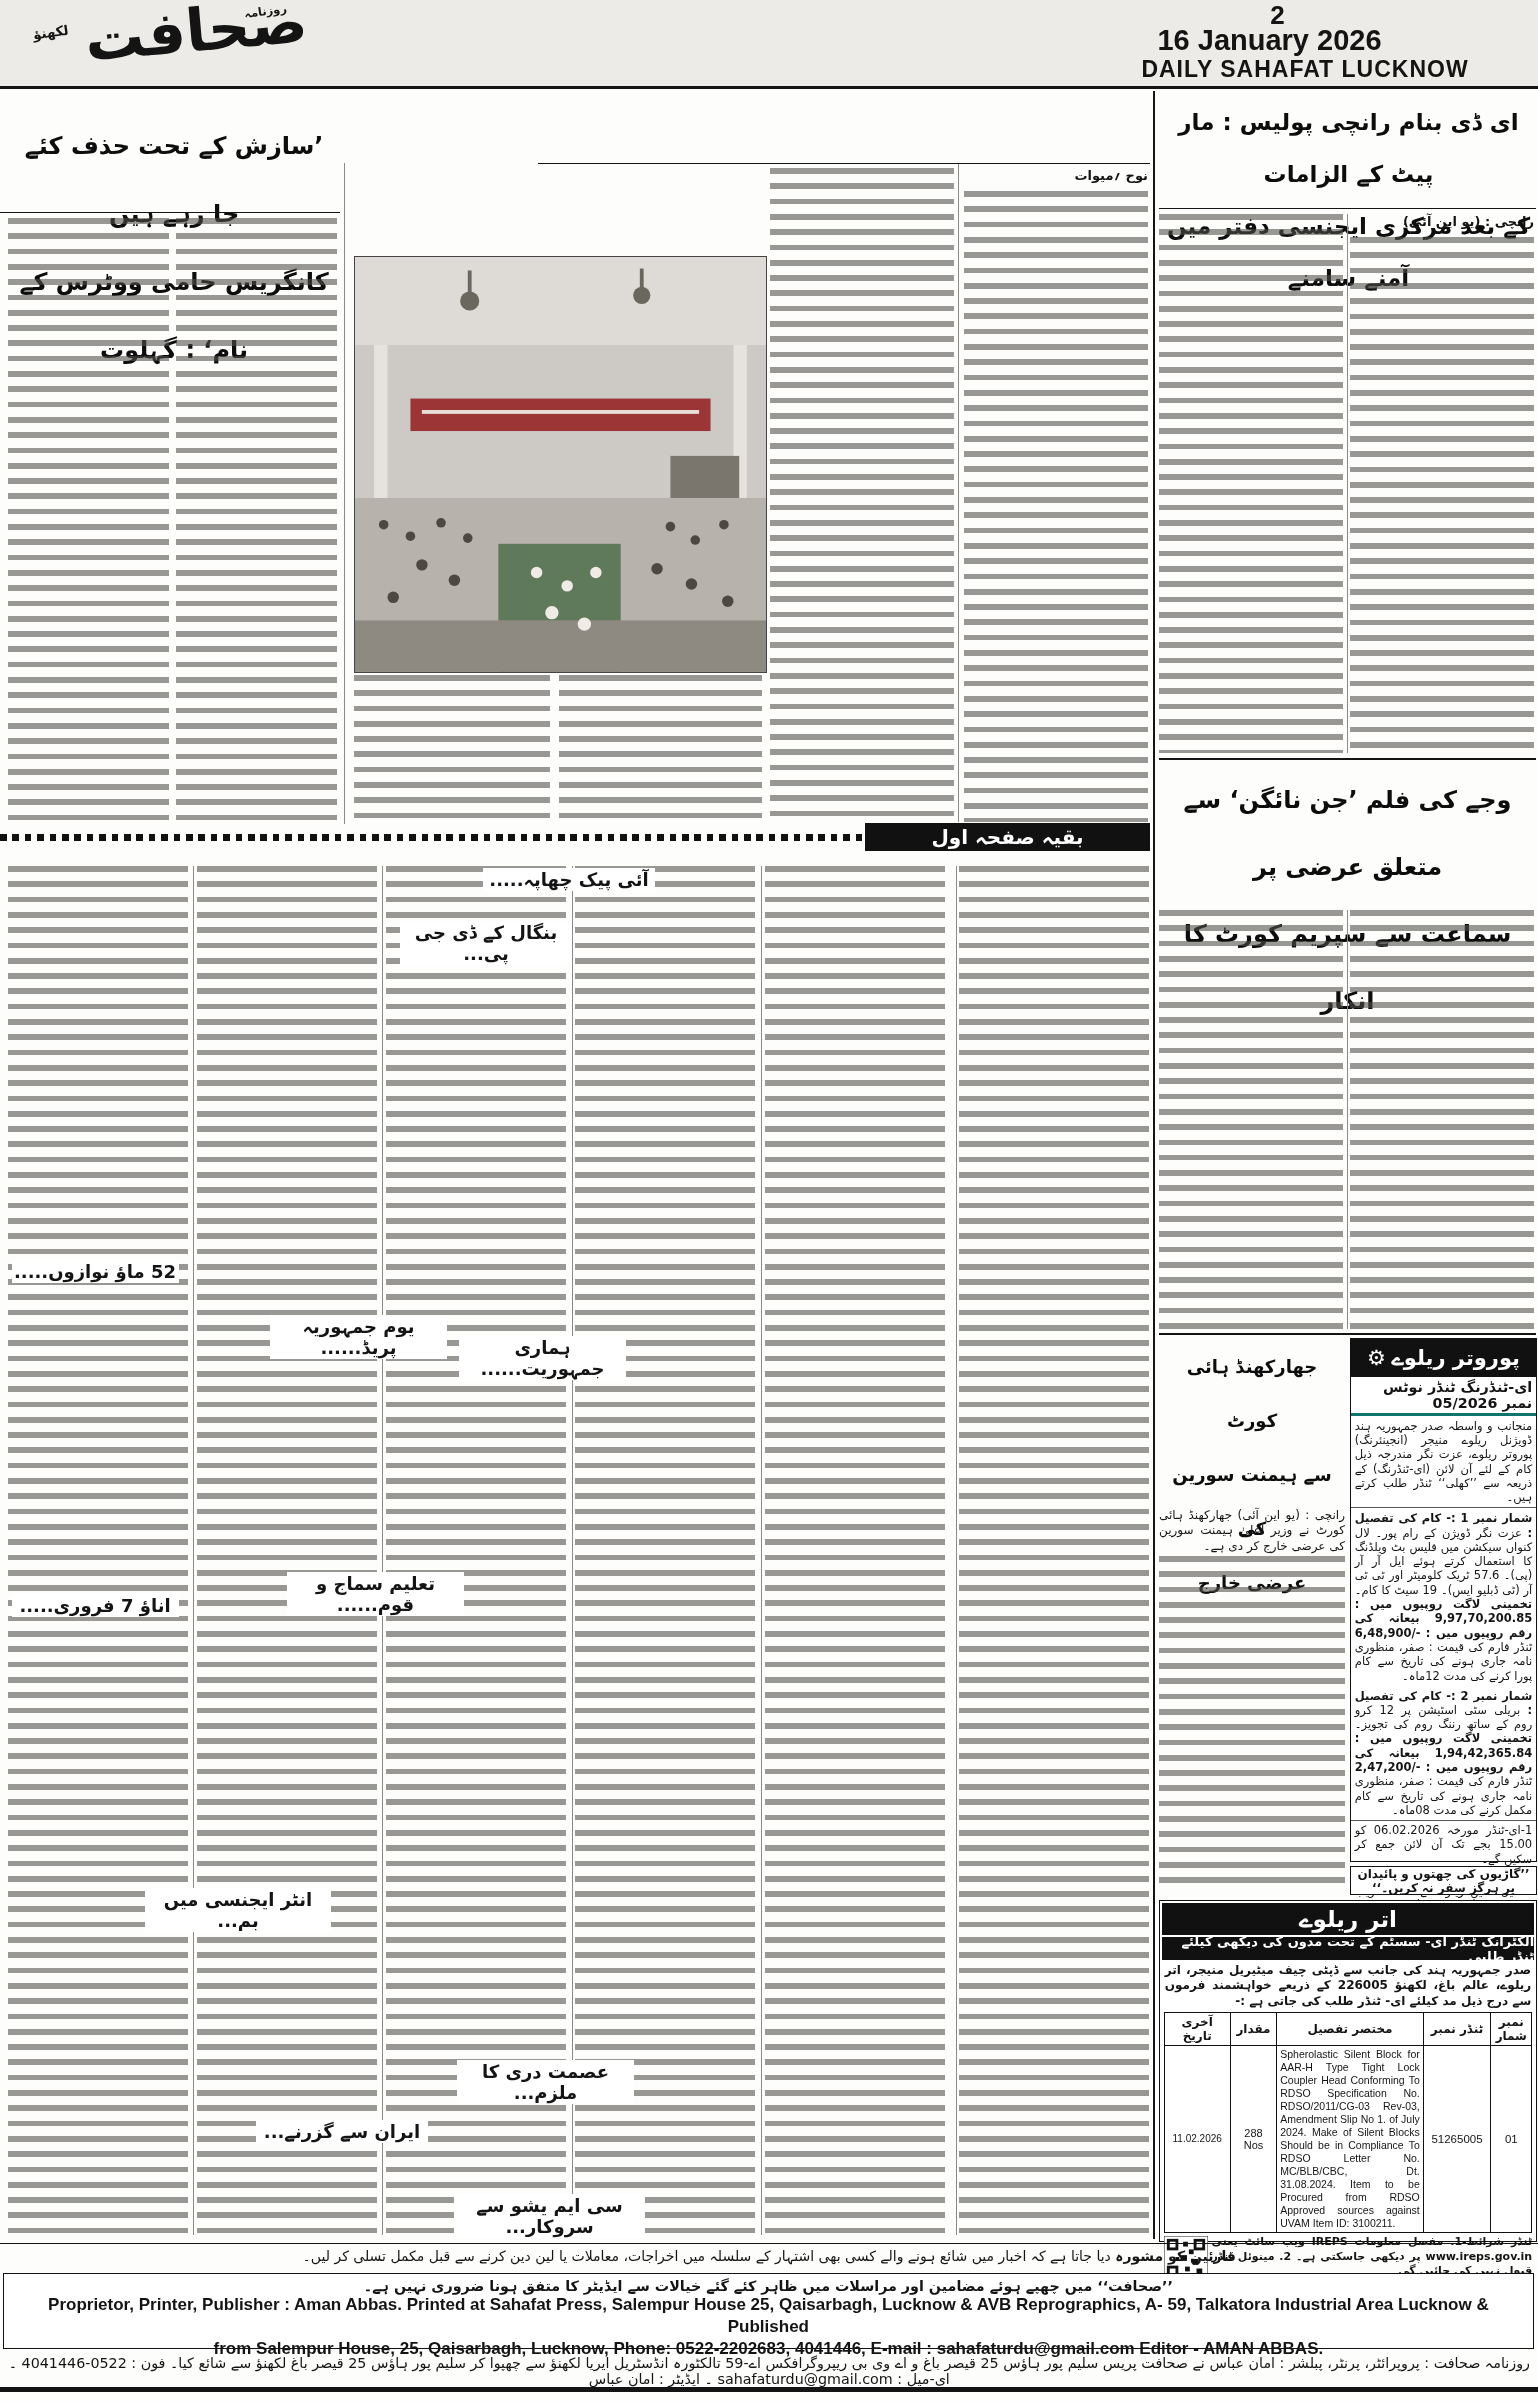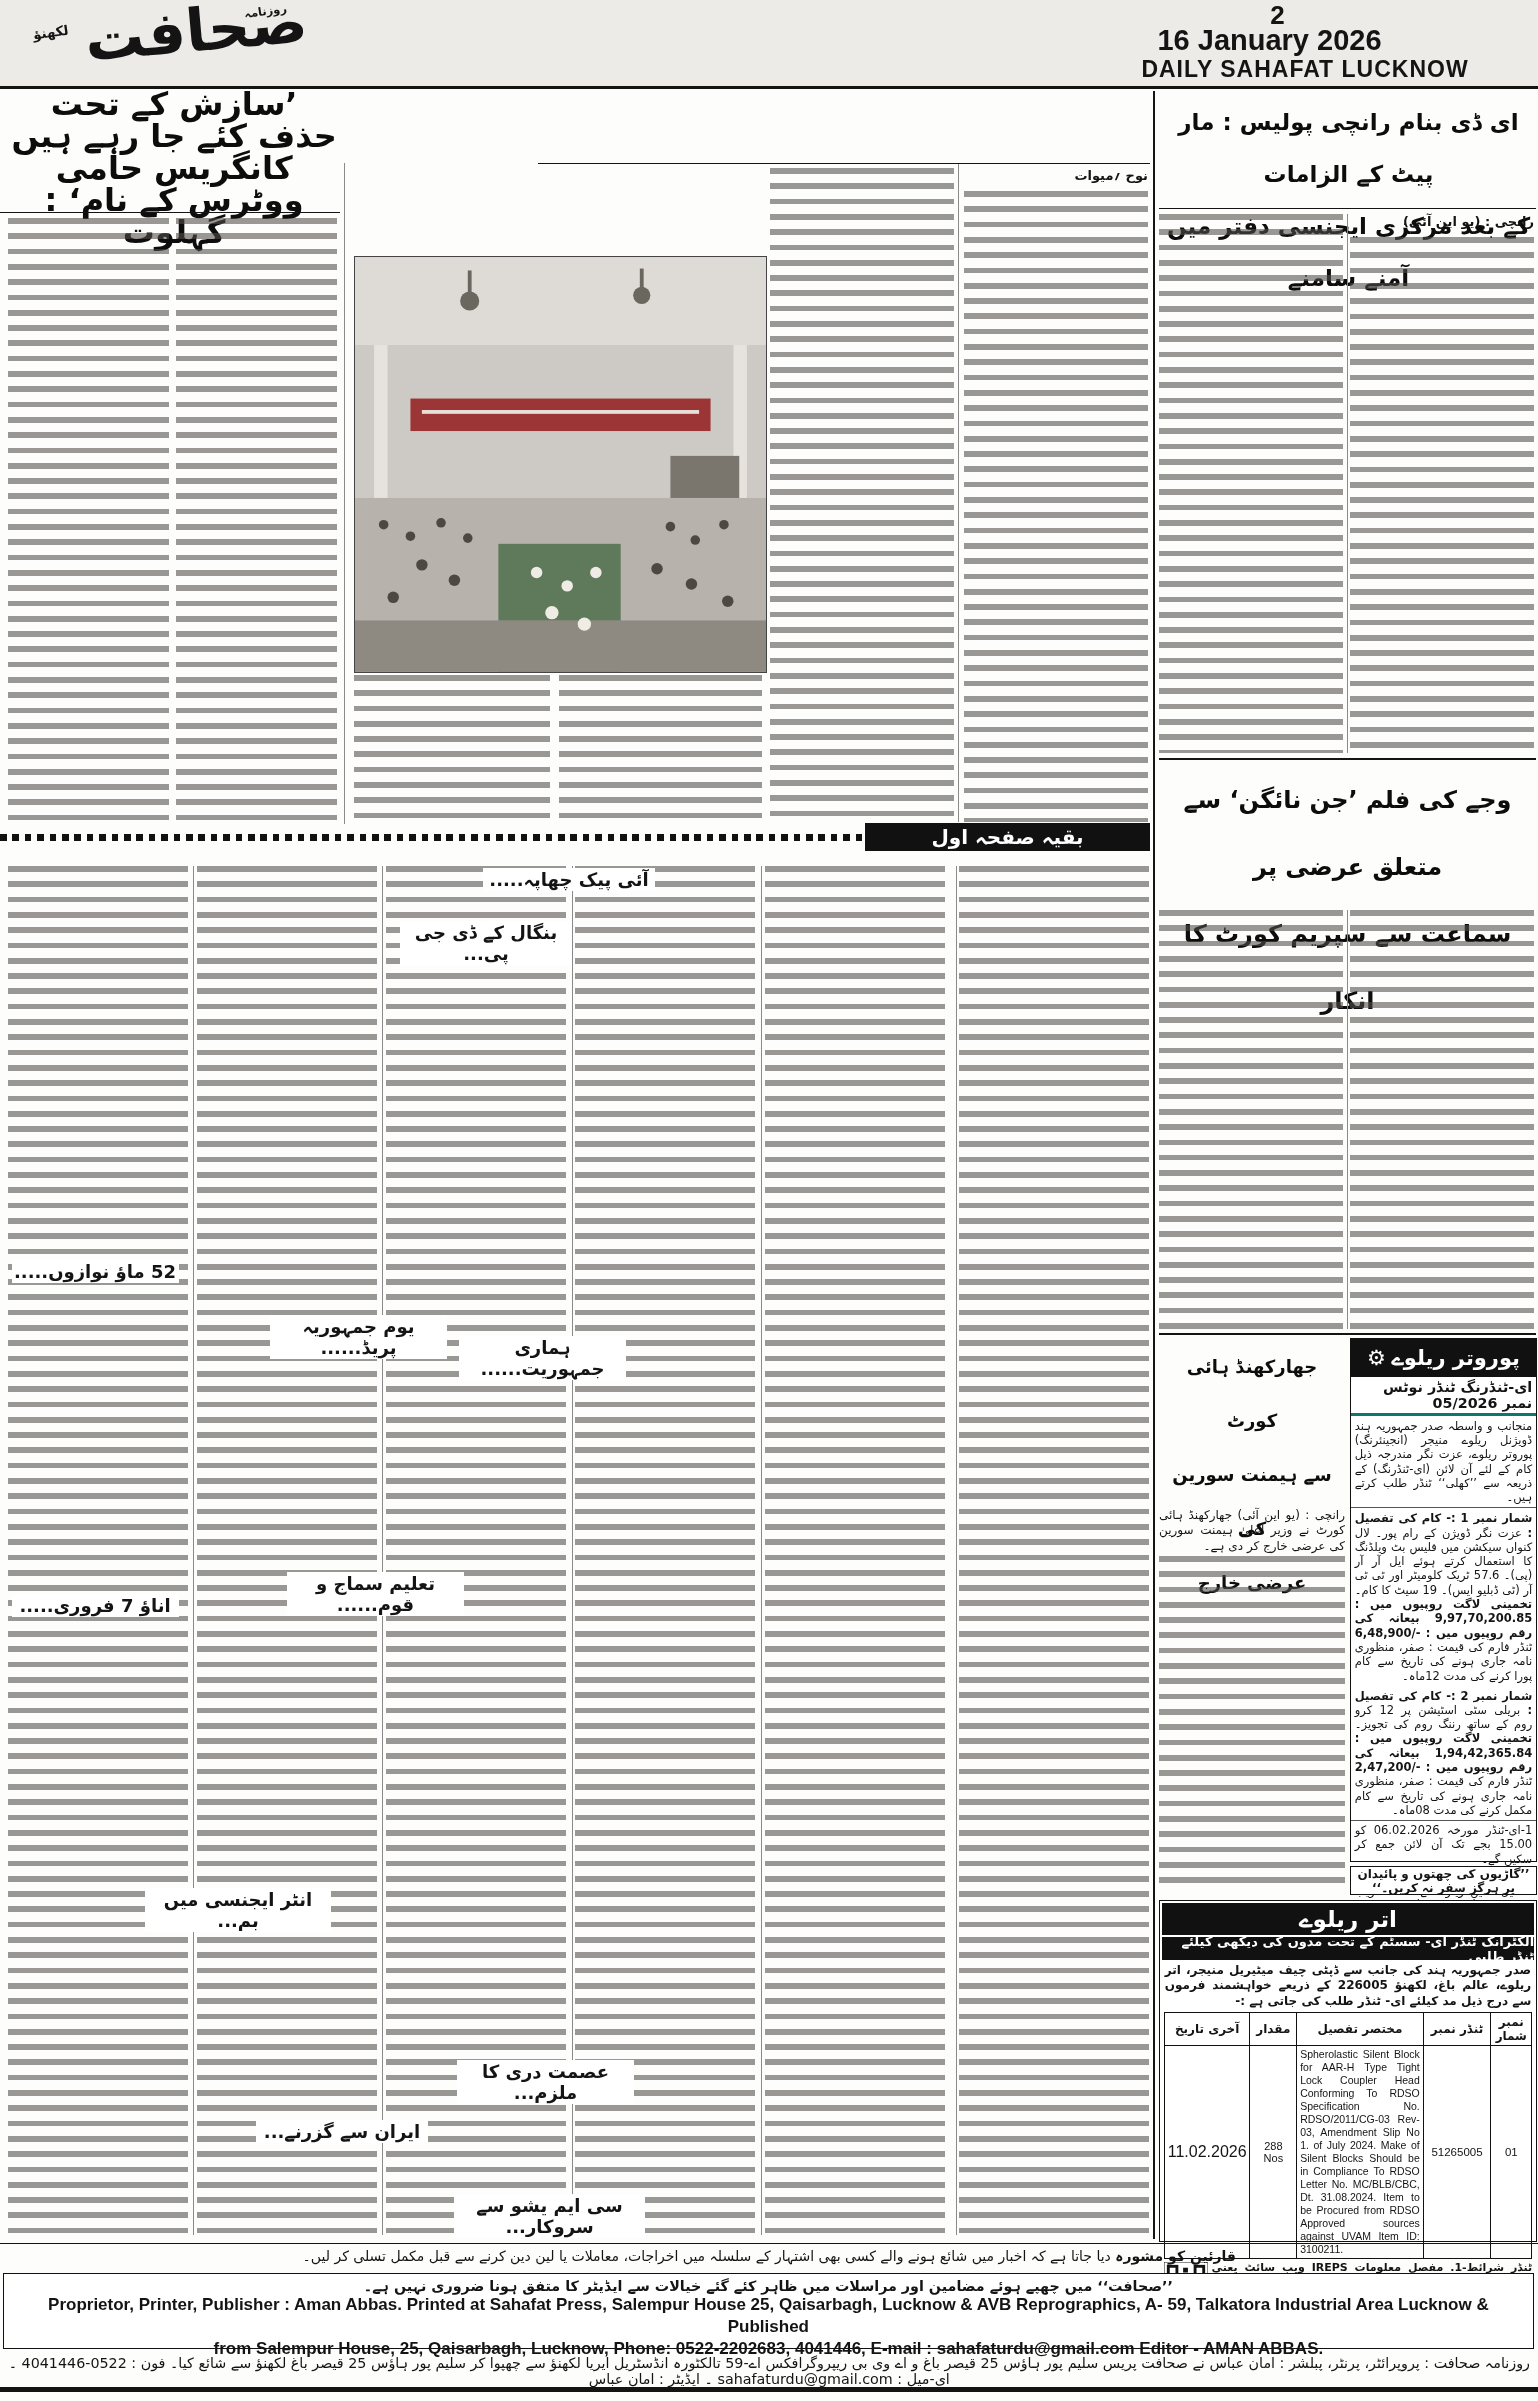--- a/index.html
+++ b/index.html
@@ -36,21 +36,21 @@
     <div class="abs en bold center" style="left:1249px;top:0px;width:57px;font-size:26px;">2</div>
     <div class="abs en bold center" style="left:1126px;top:24px;width:287px;font-size:29px;">16 January 2026</div>
     <div class="abs en bold center" style="left:1114px;top:56px;width:382px;font-size:23px;letter-spacing:1px;">DAILY SAHAFAT LUCKNOW</div>
   </div>
   <div class="abs rule" style="left:0;top:86px;width:1539px;height:2.9px;"></div>
 
   <div class="abs headline" style="left:1161px;top:96px;width:375px;font-size:23px;line-height:52px;">
     <div>ای ڈی بنام رانچی پولیس : مار پیٹ کے الزامات</div>
     <div>کے بعد مرکزی ایجنسی دفتر میں آمنے سامنے</div>
   </div>
-  <div class="abs headline" style="left:7.6px;top:88px;width:333px;font-size:32px;line-height:32px;">
+  <div class="abs headline" style="left:7.6px;top:112px;width:333px;font-size:24px;line-height:68px;">
     <div>’سازش کے تحت حذف کئے جا رہے ہیں</div>
     <div>کانگریس حامی ووٹرس کے نام‘ : گہلوت</div>
   </div>
 
   <div class="abs rule" style="left:0;top:212px;width:340px;height:1px;"></div>
   <div class="abs rule" style="left:538px;top:163px;width:612px;height:1px;"></div>
   <div class="abs rule" style="left:1159px;top:208px;width:377px;height:1px;"></div>
 
   <div class="abs rule" style="left:1153px;top:91px;width:1.9px;height:2148px;"></div>
 
@@ -175,21 +175,21 @@
         <th style="width:61px;">ٹنڈر نمبر</th>
         <th>مختصر تفصیل</th>
         <th style="width:40px;">مقدار</th>
         <th style="width:59px;">آخری تاریخ</th>
       </tr>
       <tr>
         <td class="en center" style="font-size:11.5px;">01</td>
         <td class="en center" style="font-size:11.5px;">51265005</td>
         <td class="en" dir="ltr" style="font-size:10.5px;line-height:13px;text-align:justify;">Spherolastic Silent Block for AAR-H Type Tight Lock Coupler Head Conforming To RDSO Specification No. RDSO/2011/CG-03 Rev-03, Amendment Slip No 1. of July 2024. Make of Silent Blocks Should be in Compliance To RDSO Letter No. MC/BLB/CBC, Dt. 31.08.2024. Item to be Procured from RDSO Approved sources against UVAM Item ID: 3100211.</td>
         <td class="en center" style="font-size:11px;">288 Nos</td>
-        <td class="en center" style="font-size:16px;">11.02.2026</td>
+        <td class="en center" style="font-size:10px;">11.02.2026</td>
       </tr>
     </tbody>
       </table>
     <div style="display:flex;direction:rtl;gap:3.8px;padding:2.9px 3.8px;align-items:center;">
       <div style="flex:1;">
         <div class="urdu bold" style="font-size:11px;line-height:14.3px;text-align:justify;">ٹنڈر شرائط-1. مفصل معلومات IREPS ویب سائٹ یعنی www.ireps.gov.in پر دیکھی جاسکتی ہے۔ 2. مینوئل ٹنڈر قبول نہیں کی جائیں گی۔</div>
         <div class="urdu bold" style="font-size:12px;margin-top:1.9px;">ٹنڈر نوٹس نمبر : 51265005 مورخہ : 15.01.2026</div>
       </div>
       <div style="display:flex;flex-direction:column;align-items:center;gap:1px;">
         <svg width="44" height="44" viewBox="0 0 46 46">

